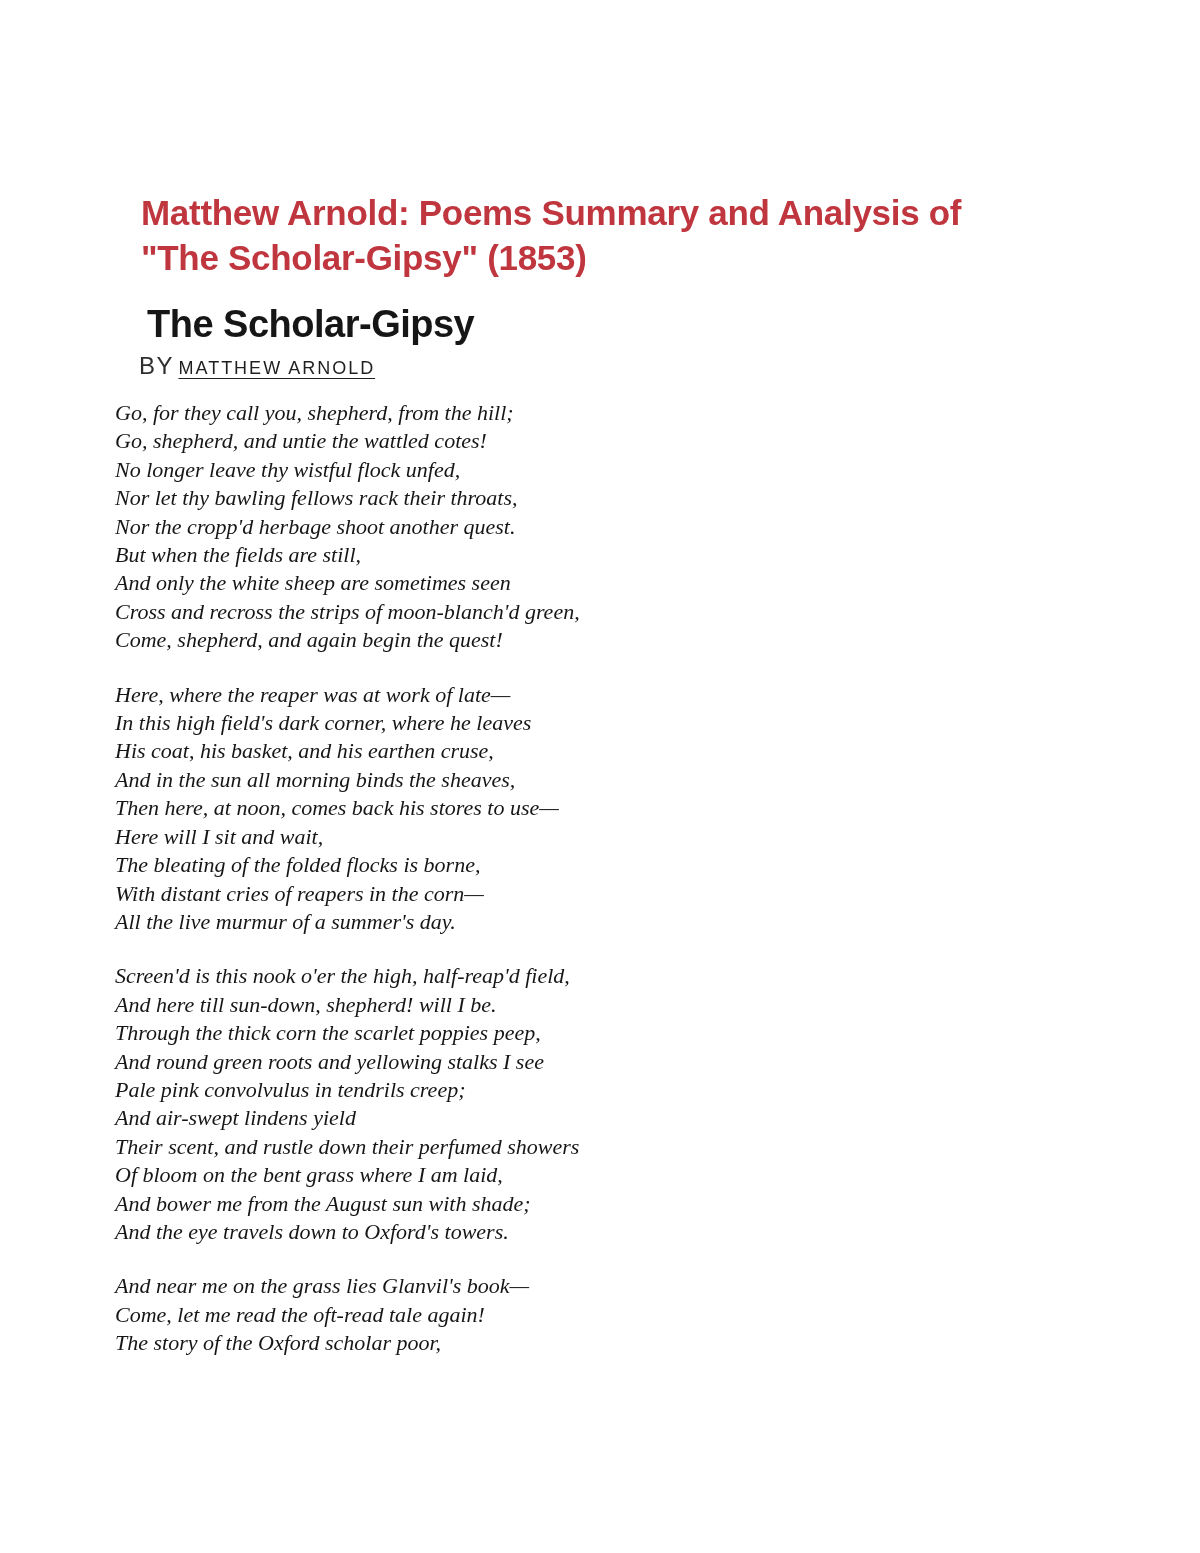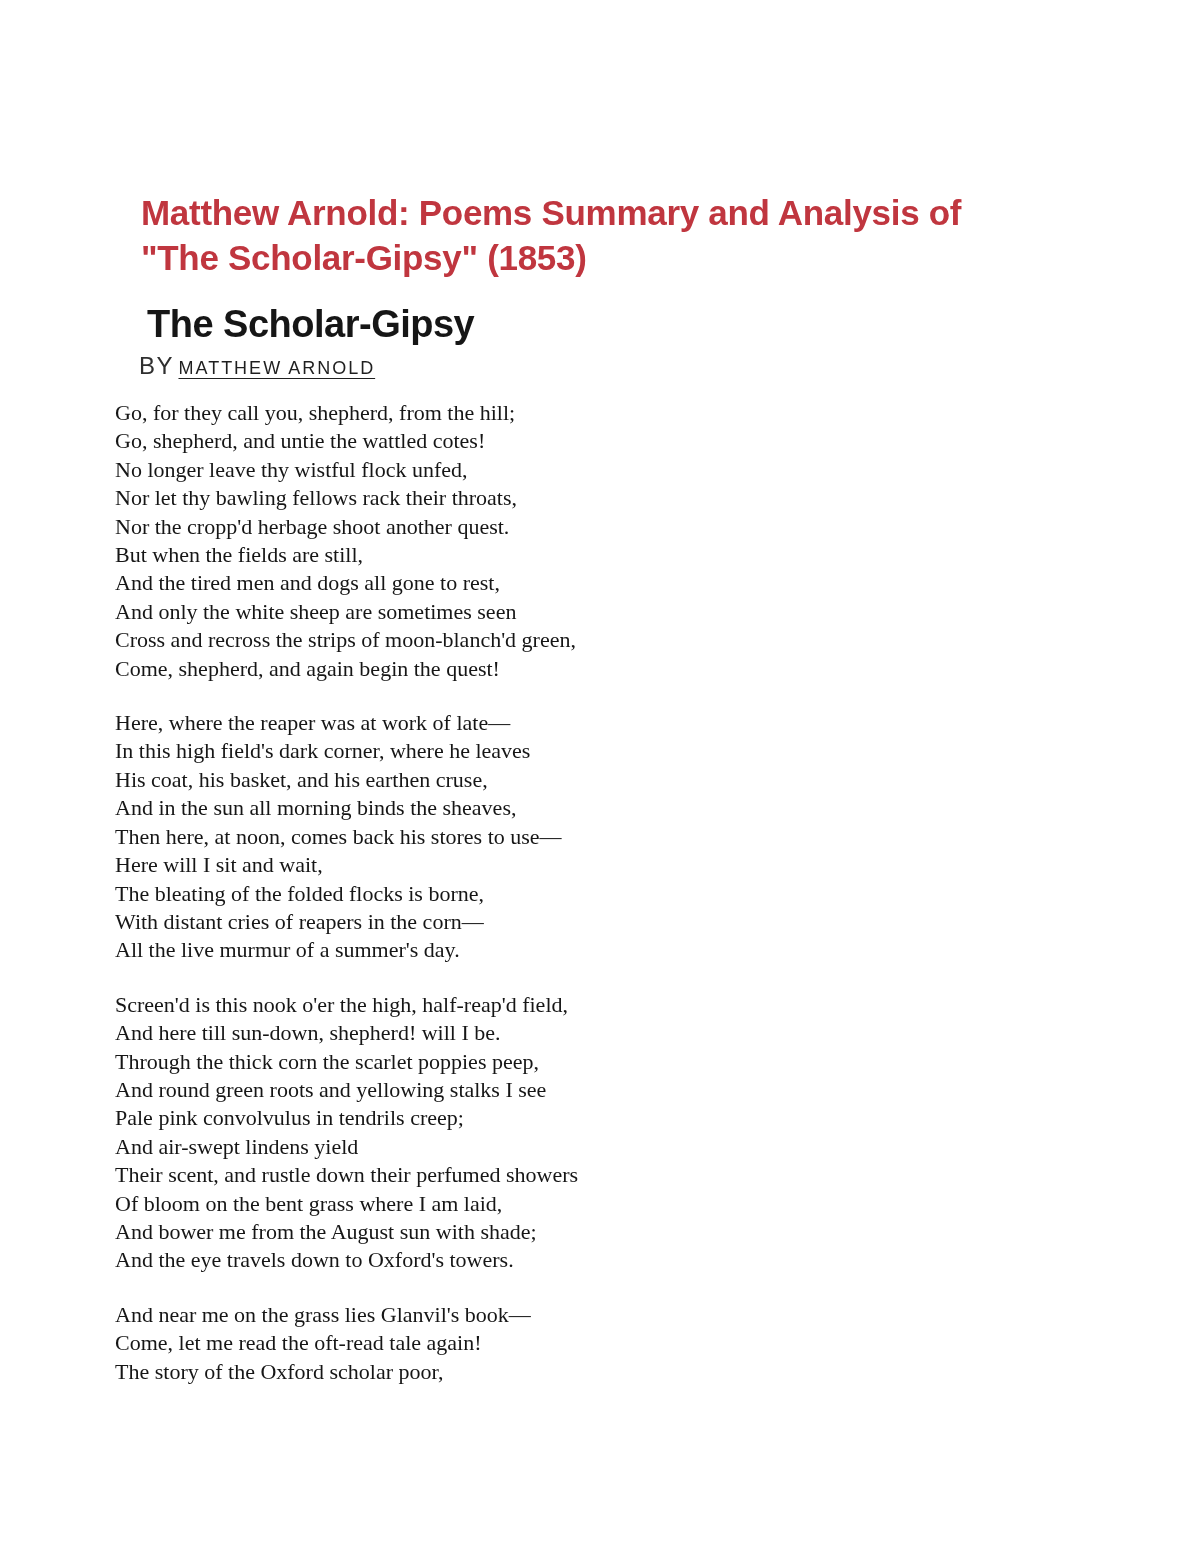--- a/index.html
+++ b/index.html
@@ -62,20 +62,21 @@
   }
   .poem {
     margin: 21px 0 0 0;
     font-family: "Liberation Serif", serif;
     font-size: 22px;
     line-height: 28.4px;
     color: #161616;
   }
   .stanza {
     margin: 0 16px 26px 0;
+    font-style: italic;
   }
   .poem-line {
     white-space: pre;
   }
 </style>
 </head>
 <body>
 
 <div class="page">
 
@@ -91,21 +92,20 @@
   </div>
 
   <div class="poem">
       <div class="stanza">
         <div class="poem-line">Go, for they call you, shepherd, from the hill;</div>
         <div class="poem-line">Go, shepherd, and untie the wattled cotes!</div>
         <div class="poem-line">No longer leave thy wistful flock unfed,</div>
         <div class="poem-line">Nor let thy bawling fellows rack their throats,</div>
         <div class="poem-line">Nor the cropp'd herbage shoot another quest.</div>
         <div class="poem-line">But when the fields are still,</div>
-        <div class="poem-line">And the tired men and dogs all gone to rest,</div>
         <div class="poem-line">And only the white sheep are sometimes seen</div>
         <div class="poem-line">Cross and recross the strips of moon-blanch'd green,</div>
         <div class="poem-line">Come, shepherd, and again begin the quest!</div>
       </div>
       <div class="stanza">
         <div class="poem-line">Here, where the reaper was at work of late—</div>
         <div class="poem-line">In this high field's dark corner, where he leaves</div>
         <div class="poem-line">His coat, his basket, and his earthen cruse,</div>
         <div class="poem-line">And in the sun all morning binds the sheaves,</div>
         <div class="poem-line">Then here, at noon, comes back his stores to use—</div>

